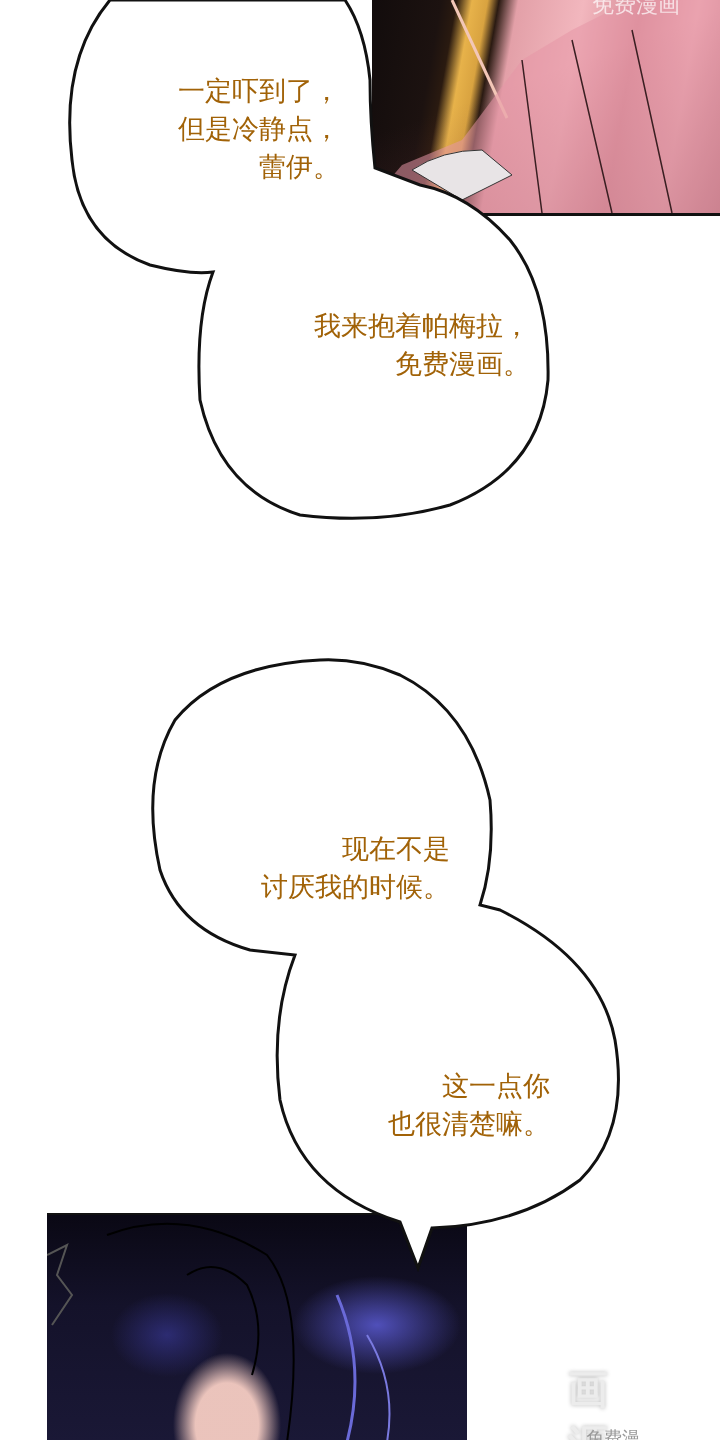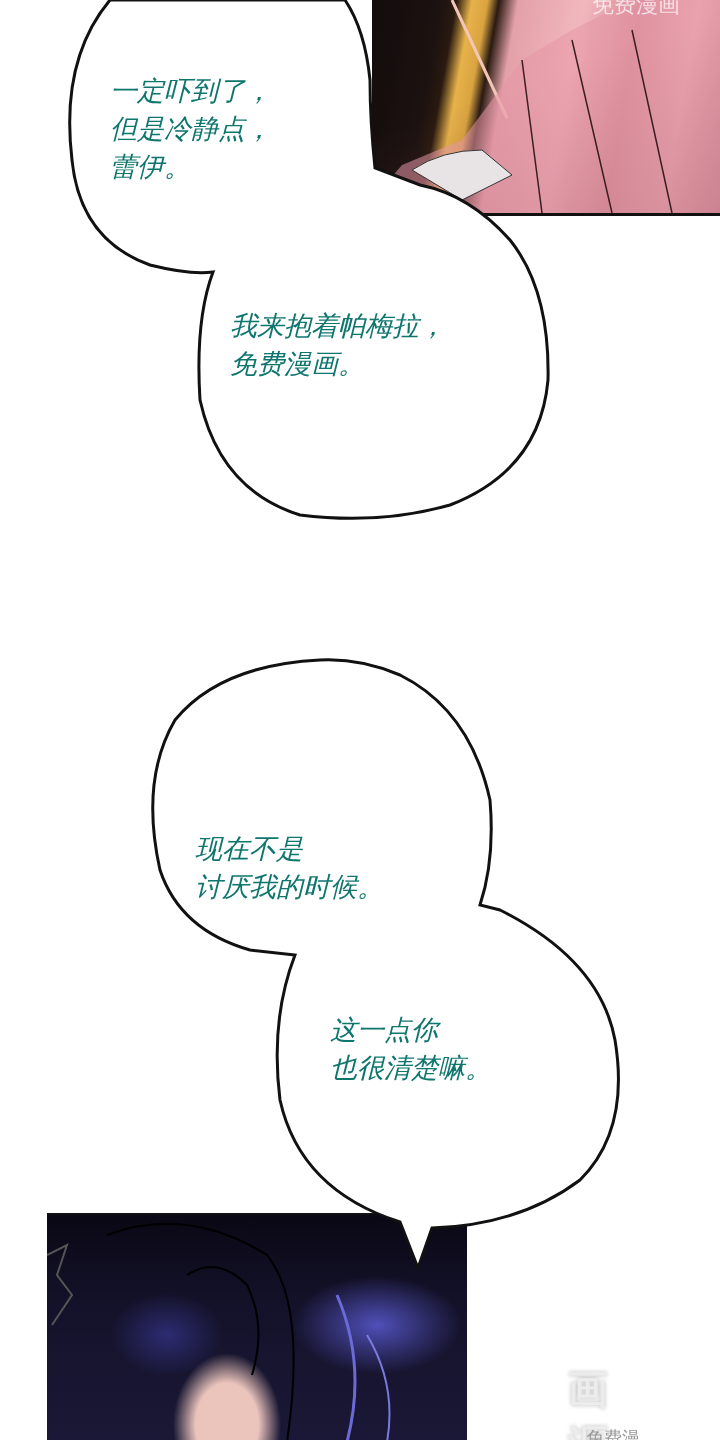--- a/index.html
+++ b/index.html
@@ -15,25 +15,25 @@
       radial-gradient(ellipse 120px 70px at 330px 110px, rgba(90,90,210,0.85), rgba(0,0,0,0) 70%),
       radial-gradient(ellipse 90px 120px at 180px 210px, rgba(246,205,195,0.95) 35%, rgba(0,0,0,0) 60%),
       radial-gradient(ellipse 80px 60px at 120px 120px, rgba(60,60,160,0.6), rgba(0,0,0,0) 70%),
       linear-gradient(180deg,#0a0814 0%,#14122a 40%,#1a1836 100%);}
   .wm{position:absolute;color:rgba(255,255,255,0.75);font-family:"DejaVu Sans",sans-serif;}
   #wm-top{right:40px;top:-10px;font-size:22px;color:rgba(255,255,255,0.7);}
   #wm-bottom-logo{left:568px;top:1362px;font-size:40px;font-weight:bold;color:#ececec;letter-spacing:2px;
     text-shadow:0 0 4px #bbb;}
   #wm-bottom-sub{left:586px;top:1426px;font-size:18px;color:#999;}
   svg.bubbles{position:absolute;left:0;top:0;}
-  .txt{position:absolute;color:#0f766e;font-size:27px;line-height:38px;text-align:left;white-space:pre;font-family:"DejaVu Sans",sans-serif;font-weight:500;font-style:italic;}
+  .txt{position:absolute;color:#a16207;font-size:27px;line-height:38px;text-align:right;white-space:pre;font-family:"DejaVu Sans",sans-serif;font-weight:500;}
   #t1{left:110px;top:72px;width:230px;}
   #t2{left:230px;top:307px;width:300px;}
   #t3{left:195px;top:830px;width:255px;}
-  #t4{left:330px;top:1011px;width:220px;}
+  #t4{left:330px;top:1067px;width:220px;}
 </style>
 </head>
 <body>
 
 <div class="layer">
   <div class="panel" id="panel-top">
     <svg width="348" height="213" style="position:absolute;left:0;top:0">
       <line x1="80" y1="0" x2="135" y2="118" stroke="#f3c7b7" stroke-width="3"></line>
       <path d="M0 200 L30 165 L90 140 L150 60 L200 30 L260 0 L348 0 L348 213 L0 213 Z" fill="rgba(230,150,165,0.55)"></path>
       <path d="M40 170 Q70 150 110 150 L140 175 L90 200 Z" fill="#e8e4e6" stroke="#333" stroke-width="1"></path>

